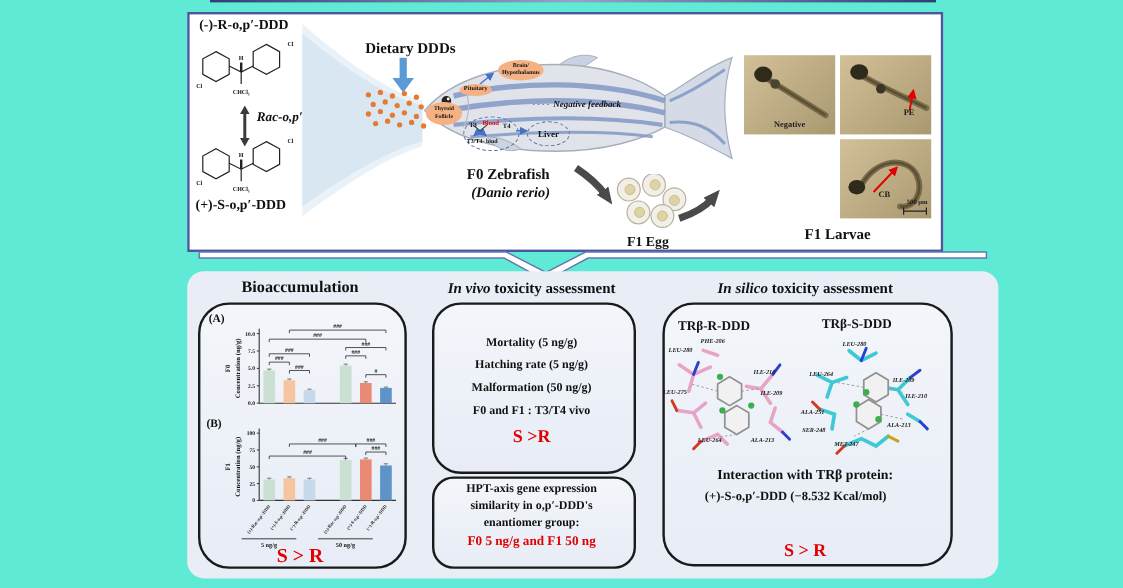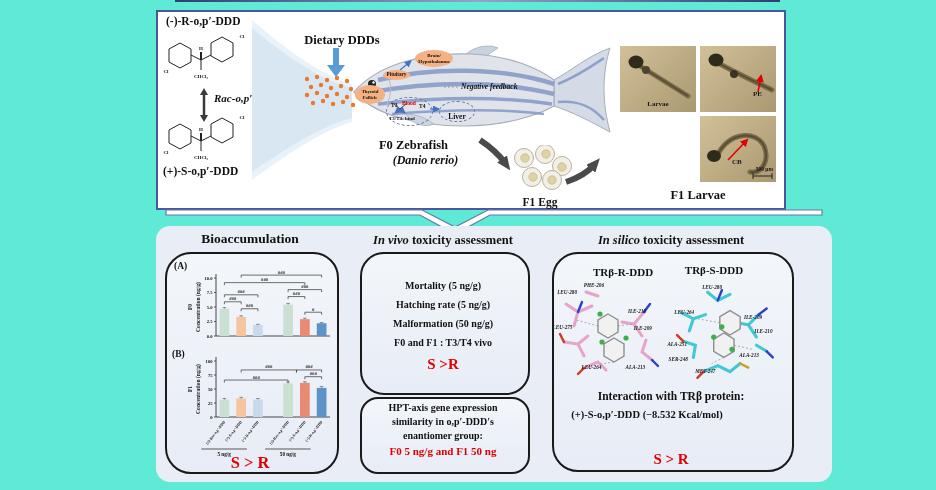--- a/index.html
+++ b/index.html
@@ -153,26 +153,26 @@
   </div>
   <div class="organ" style="left:355px;top:85px;width:30px;height:19px;font-size:4.8px;">
     <div>Thyroid</div>
     <div>Follicle</div>
   </div>
   <div class="abs" style="left:386px;top:97px;width:45px;height:27px;border:1px dashed #6b7cab;border-radius:50%;"></div>
   <div class="abs b" style="left:391px;top:102px;font-size:5.5px;">T3</div>
   <div class="abs b red" style="left:402px;top:100px;font-size:5.5px;">Blood</div>
   <div class="abs b" style="left:419px;top:103px;font-size:5.5px;">T4</div>
   <div class="abs b" style="left:389px;top:116px;font-size:5px;">T3/T4- bind</div>
-  <div class="abs" style="left:439px;top:101px;width:34px;height:19px;border:1px dashed #6b7cab;border-radius:50%;display:flex;align-items:flex-end;justify-content:center;">
+  <div class="abs" style="left:439px;top:101px;width:34px;height:19px;border:1px dashed #6b7cab;border-radius:50%;display:flex;align-items:center;justify-content:center;">
     <span class="b" style="font-size:7.5px;">Liver</span>
   </div>
   <div class="abs b i" style="left:461px;top:82px;font-size:7.5px;">Negative feedback</div>
 
-  <div class="abs b ctr" style="left:366px;top:138px;width:95px;font-size:12.5px;">F0 Zebrafish</div>
+  <div class="abs b ctr" style="left:376px;top:138px;width:95px;font-size:12.5px;">F0 Zebrafish</div>
   <div class="abs b i ctr" style="left:378px;top:153px;width:95px;font-size:12px;">(Danio rerio)</div>
 
   <svg class="abs" style="left:460px;top:130px" width="160" height="70" viewBox="0 0 160 70">
     <path d="M20,10 C32,18 40,26 45,33" stroke="#4a4a4a" stroke-width="6" fill="none" marker-end="url(#m-dark)"></path>
     <path d="M106,52 C118,48 128,42 134,35" stroke="#4a4a4a" stroke-width="6" fill="none" marker-end="url(#m-dark)"></path>
   </svg>
 
   <svg class="abs" style="left:505px;top:145px" width="70" height="52" viewBox="0 0 70 52">
     <g fill="#f1efe8" stroke="#b9b29d" stroke-width="1">
       <circle cx="19" cy="13" r="9.5"></circle>
@@ -191,21 +191,21 @@
   </svg>
   <div class="abs b ctr" style="left:503px;top:196px;width:74px;font-size:11.5px;">F1 Egg</div>
 
   <div class="cell" style="left:620px;top:46px;">
     <svg width="76" height="66" viewBox="0 0 76 66">
       <path d="M20,20 C36,30 52,40 68,50" stroke="#7a6c48" stroke-width="5" fill="none" stroke-linecap="round"></path>
       <path d="M20,20 C36,30 52,40 68,50" stroke="#5a4f35" stroke-width="2" fill="none"></path>
       <ellipse cx="16" cy="16" rx="7.5" ry="6.5" fill="#2e2a1c"></ellipse>
       <circle cx="26" cy="24" r="4" fill="#4a4433"></circle>
     </svg>
-    <span class="cell-label" style="left:0;right:0;bottom:4px;text-align:center;">Larvae</span>
+    <span class="cell-label" style="left:0;right:0;bottom:4px;text-align:center;">Negative</span>
   </div>
   <div class="cell" style="left:700px;top:46px;">
     <svg width="76" height="66" viewBox="0 0 76 66">
       <path d="M20,18 C38,28 56,36 72,44" stroke="#7a6c48" stroke-width="5" fill="none" stroke-linecap="round"></path>
       <path d="M20,18 C38,28 56,36 72,44" stroke="#5a4f35" stroke-width="2" fill="none"></path>
       <ellipse cx="16" cy="14" rx="7.5" ry="6.5" fill="#2e2a1c"></ellipse>
       <circle cx="34" cy="28" r="4" fill="#3a3426"></circle>
       <path d="M58,46 L61,30" stroke="#e00000" stroke-width="1.6" fill="none" marker-end="url(#m-red)"></path>
     </svg>
     <span class="cell-label" style="right:14px;bottom:14px;">PE</span>
@@ -353,21 +353,21 @@
   <div class="abs b ctr" style="left:360px;top:337px;width:166px;font-size:10px;">F0 and F1 : T3/T4 vivo</div>
   <div class="abs b red ctr" style="left:360px;top:356px;width:166px;font-size:15px;">S &gt;R</div>
 
   <div class="box" style="left:360px;top:397px;width:166px;height:73px;border-radius:18px;"></div>
   <div class="abs b ctr" style="left:360px;top:402px;width:166px;font-size:10px;">HPT-axis gene expression</div>
   <div class="abs b ctr" style="left:360px;top:416px;width:166px;font-size:10px;">similarity in o,p′-DDD's</div>
   <div class="abs b ctr" style="left:360px;top:430px;width:166px;font-size:10px;">enantiomer group:</div>
   <div class="abs b red ctr" style="left:360px;top:445px;width:166px;font-size:11px;">F0 5 ng/g  and F1 50 ng</div>
 
   <div class="box" style="left:552px;top:252px;width:238px;height:216px;border-radius:26px;"></div>
-  <div class="abs b ctr" style="left:560px;top:266px;width:70px;font-size:11px;margin-left:28px;">TRβ-R-DDD</div>
+  <div class="abs b ctr" style="left:560px;top:266px;width:70px;font-size:11px;">TRβ-R-DDD</div>
   <div class="abs b ctr" style="left:679px;top:264px;width:70px;font-size:11px;">TRβ-S-DDD</div>
 
   <div class="abs" id="dock-r" style="left:556px;top:280px;width:116px;height:100px;">
     <svg width="116" height="100" viewBox="0 0 116 100">
       <g stroke="#e7a4c8" stroke-width="3" fill="none" stroke-linecap="round">
         <path d="M10,24 L22,32 L18,46 M22,32 L36,26"></path>
         <path d="M8,62 L22,64 L28,76 M22,64 L32,56"></path>
         <path d="M88,32 L78,44 L86,56 M78,44 L66,42"></path>
         <path d="M28,88 L42,82 L50,90"></path>
         <path d="M96,80 L86,72 L90,60"></path>
@@ -419,16 +419,16 @@
       <g stroke="#999" stroke-width="0.8" stroke-dasharray="2,2" fill="none">
         <path d="M46,44 L24,40"></path>
           <path d="M66,44 L78,48"></path>
           <path d="M50,78 L38,84"></path>
           <path d="M60,66 L78,70"></path>
       </g>
     </svg>
   <span class="residue" style="left: 26%; top: 5%;">LEU-280</span><span class="residue" style="left: 2%; top: 28%;">LEU-264</span><span class="residue" style="left: 62%; top: 32%;">ILE-209</span><span class="residue" style="left: 71%; top: 45%;">ILE-210</span><span class="residue" style="left: -4%; top: 56%;">ALA-251</span><span class="residue" style="left: -3%; top: 70%;">SER-248</span><span class="residue" style="left: 20%; top: 80%;">MET-247</span><span class="residue" style="left: 58%; top: 66%;">ALA-213</span></div>
 
   <div class="abs b ctr" style="left:556px;top:390px;width:230px;font-size:11.5px;">Interaction with TRβ protein:</div>
-  <div class="abs b ctr" style="left:532px;top:409px;width:230px;font-size:10.5px;text-align:center;">(+)-S-o,p′-DDD  (−8.532 Kcal/mol)</div>
+  <div class="abs b ctr" style="left:548px;top:409px;width:230px;font-size:10.5px;text-align:center;">(+)-S-o,p′-DDD  (−8.532 Kcal/mol)</div>
   <div class="abs b red ctr" style="left:556px;top:451px;width:230px;font-size:15px;">S &gt; R</div>
 
 </div>
 
 </body></html>

